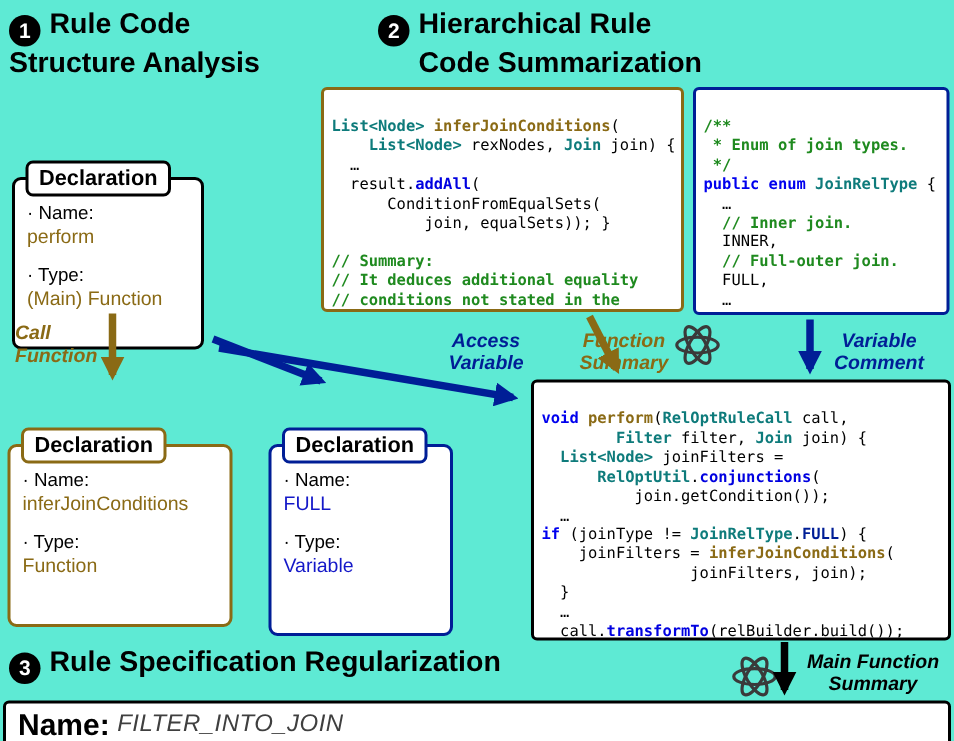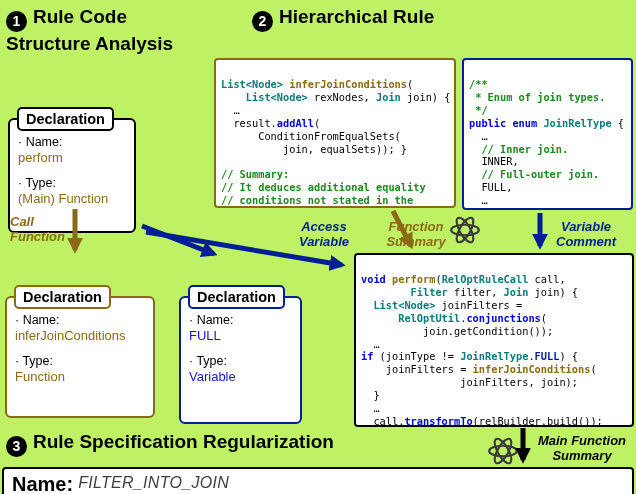--- a/index.html
+++ b/index.html
@@ -1,16 +1,16 @@
 <!DOCTYPE html>
 <html><head>
 <meta charset="utf-8">
 <style>
   html,body{margin:0;padding:0;background:#fff;}
-  .canvas{position:relative;width:636px;height:494px;background:#bef264;overflow:hidden;
+  .canvas{position:relative;width:636px;height:494px;background:#5eead4;overflow:hidden;
           font-family:"Liberation Sans",sans-serif;color:#000;}
 
   
   .sec-h{position:absolute;font-weight:bold;font-size:19px;line-height:24px;}
   .num-circle{display:inline-flex;align-items:center;justify-content:center;
     width:21px;height:21px;border-radius:50%;background:#000;color:#fff;
     font-size:14px;font-weight:bold;margin-right:6px;vertical-align:-3px;}
   .h-line{white-space:nowrap;}
 
   
@@ -73,20 +73,21 @@
     <div class="h-line">
       <span class="num-circle">1</span><span>Rule Code</span>
     </div>
     <div class="h-line">Structure Analysis</div>
   </div>
 
   <div class="sec-h" style="left:223px;top:5px;margin-left:29px;">
     <div class="h-line">
       <span class="num-circle">2</span><span>Hierarchical Rule</span>
     </div>
+    <div class="h-line" style="margin-left:27px;">Code Summarization</div>
   </div>
 
   <div class="sec-h" style="left:6px;top:430px;">
     <div class="h-line">
       <span class="num-circle">3</span><span>Rule Specification Regularization</span>
     </div>
   </div>
 
   <div class="decl theme-black" style="left:8px;top:92px;width:128px;height:115px;">
     <div class="tab">Declaration</div>

